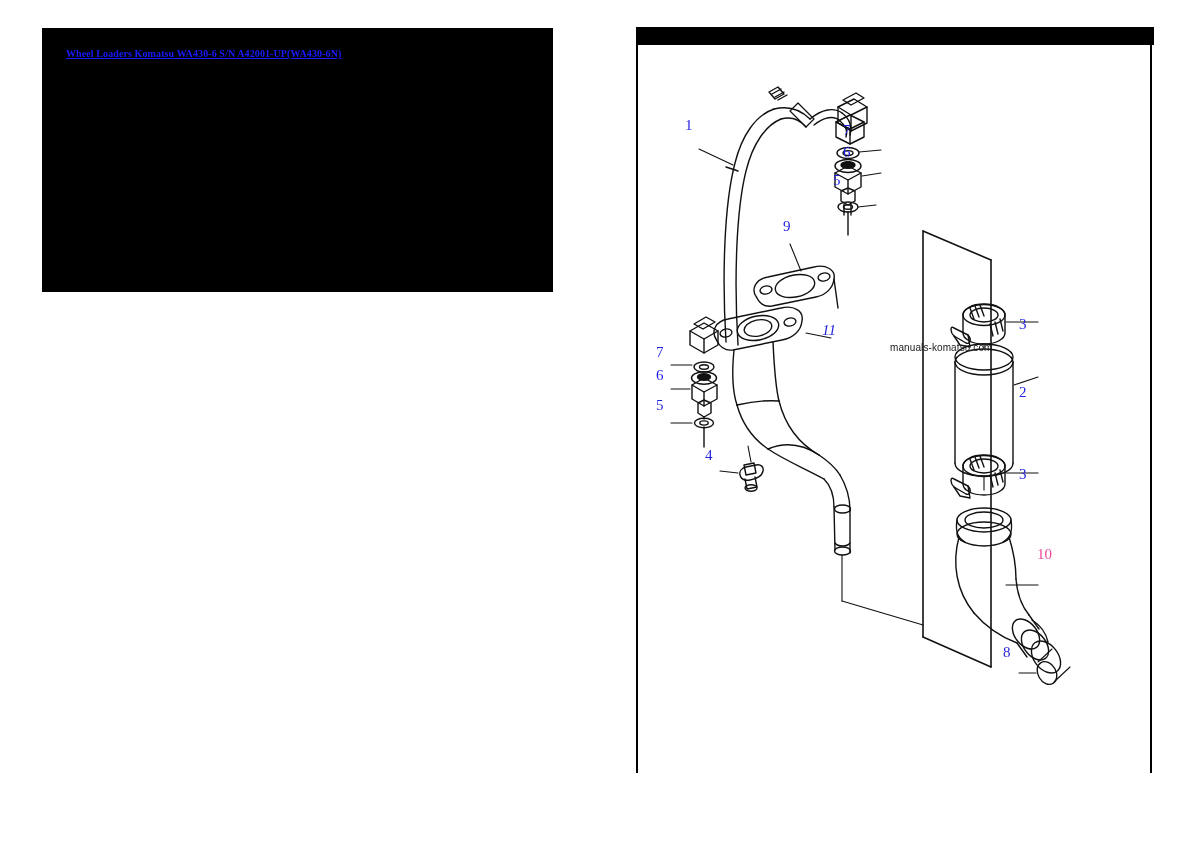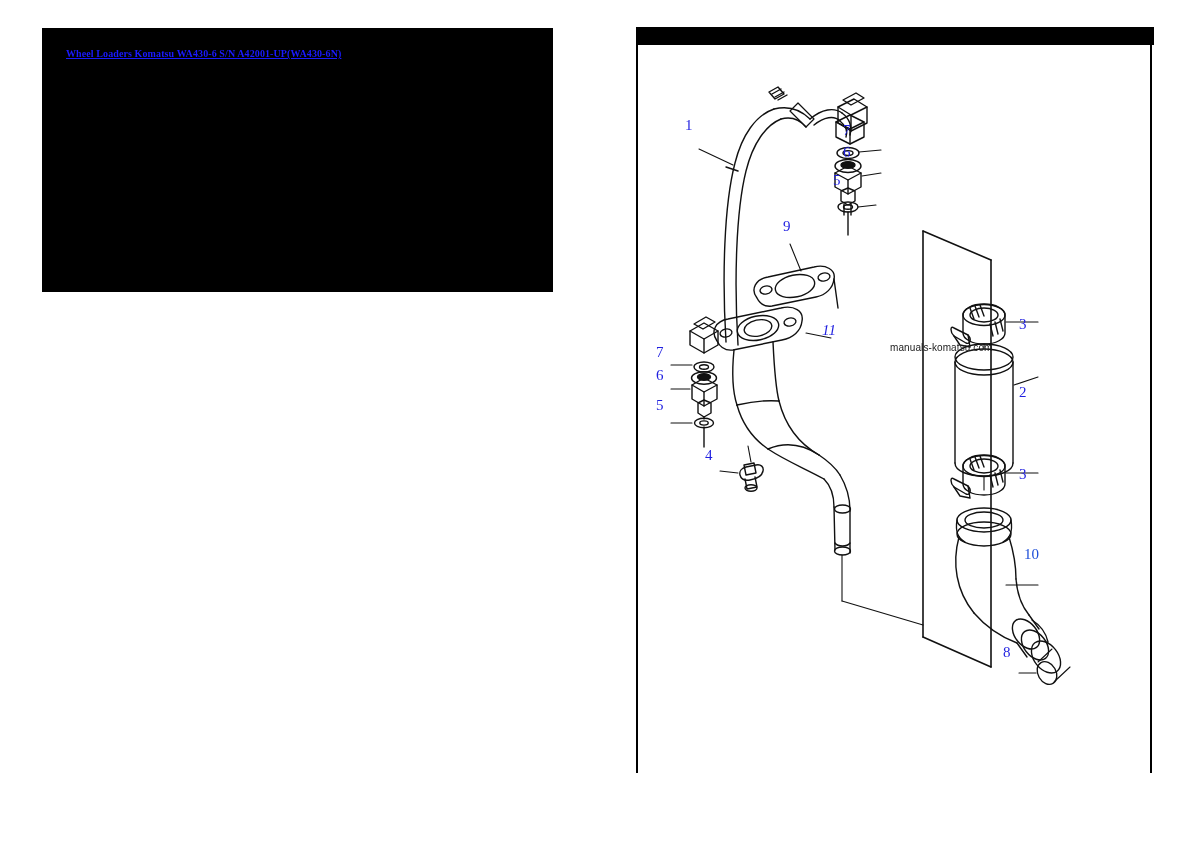--- a/index.html
+++ b/index.html
@@ -315,18 +315,18 @@
       <div class="callout" style="left: 195px; top: 146px; color: rgb(31, 31, 224);">5</div>
       <div class="callout" style="left: 145px; top: 192px; color: rgb(31, 31, 224);">9</div>
       <div class="callout" style="left: 381px; top: 290px; color: rgb(31, 31, 224);">3</div>
       <div class="callout" style="left: 184px; top: 296px; color: rgb(31, 31, 224); font-style: italic;">11</div>
       <div class="callout" style="left: 18px; top: 318px; color: rgb(31, 31, 224);">7</div>
       <div class="callout" style="left: 18px; top: 341px; color: rgb(31, 31, 224);">6</div>
       <div class="callout" style="left: 381px; top: 358px; color: rgb(31, 31, 224);">2</div>
       <div class="callout" style="left: 18px; top: 371px; color: rgb(31, 31, 224);">5</div>
       <div class="callout" style="left: 67px; top: 421px; color: rgb(31, 31, 224);">4</div>
       <div class="callout" style="left: 381px; top: 440px; color: rgb(31, 31, 224);">3</div>
-      <div class="callout" style="left: 386px; top: 520px; color: #1d4ed8;">10</div>
+      <div class="callout" style="left: 399px; top: 520px; color: #ec4899;">10</div>
       <div class="callout" style="left: 365px; top: 618px; color: rgb(31, 31, 224);">8</div>
     </div>
 </div>
 
 <div id="watermark">manuals-komatsu.com</div>
 
 </body></html>

